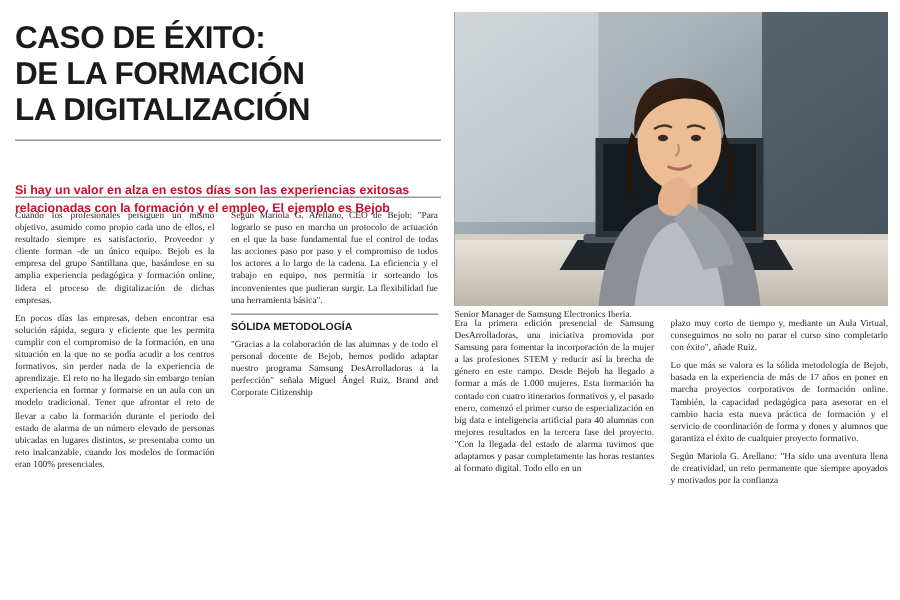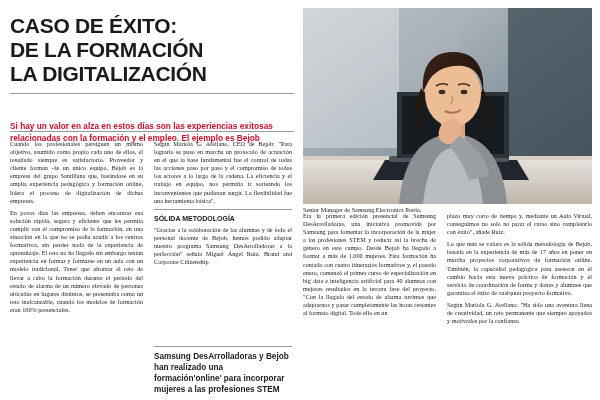--- a/index.html
+++ b/index.html
@@ -229,18 +229,14 @@
   <div class="col col3">
     <p>Era la primera edición presencial de Samsung DesArrolladoras, una iniciativa promovida por Samsung para fomentar la incorporación de la mujer a las profesiones STEM y reducir así la brecha de género en este campo. Desde Bejob ha llegado a formar a más de 1.000 mujeres. Esta formación ha contado con cuatro itinerarios formativos y, el pasado enero, comenzó el primer curso de especialización en big data e inteligencia artificial para 40 alumnas con mejores resultados en la tercera fase del proyecto. "Con la llegada del estado de alarma tuvimos que adaptarnos y pasar completamente las horas restantes al formato digital. Todo ello en un</p>
   </div>
 
   <div class="col col4">
     <p>plazo muy corto de tiempo y, mediante un Aula Virtual, conseguimos no solo no parar el curso sino completarlo con éxito", añade Ruiz.</p>
     <p>Lo que más se valora es la sólida metodología de Bejob, basada en la experiencia de más de 17 años en poner en marcha proyectos corporativos de formación online. También, la capacidad pedagógica para asesorar en el cambio hacia esta nueva práctica de formación y el servicio de coordinación de forma y dones y alumnos que garantiza el éxito de cualquier proyecto formativo.</p>
     <p>Según Mariola G. Arellano: "Ha sido una aventura llena de creatividad, un reto permanente que siempre apoyados y motivados por la confianza</p>
   </div>
 
-  <div class="pullquote">
-    <div class="pq-rule"></div>
-    <div class="pq-text">Samsung DesArrolladoras y Bejob han realizado una formación'online' para incorporar mujeres a las profesiones STEM</div>
-  </div>
 
 </div>
 
 </body></html>

